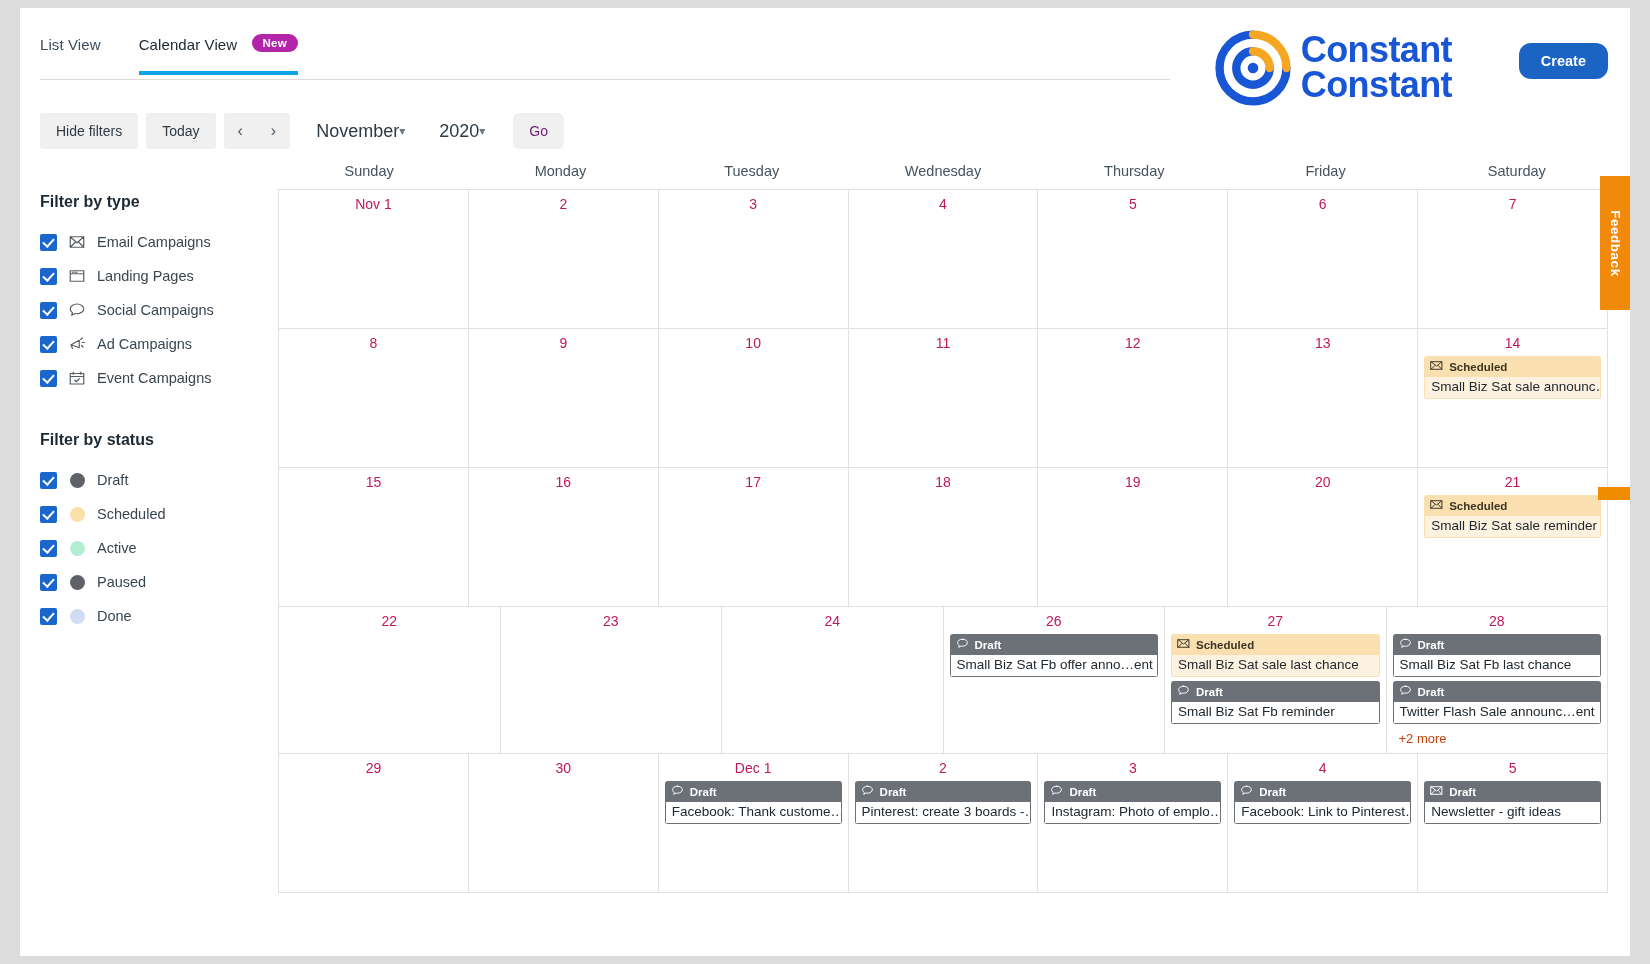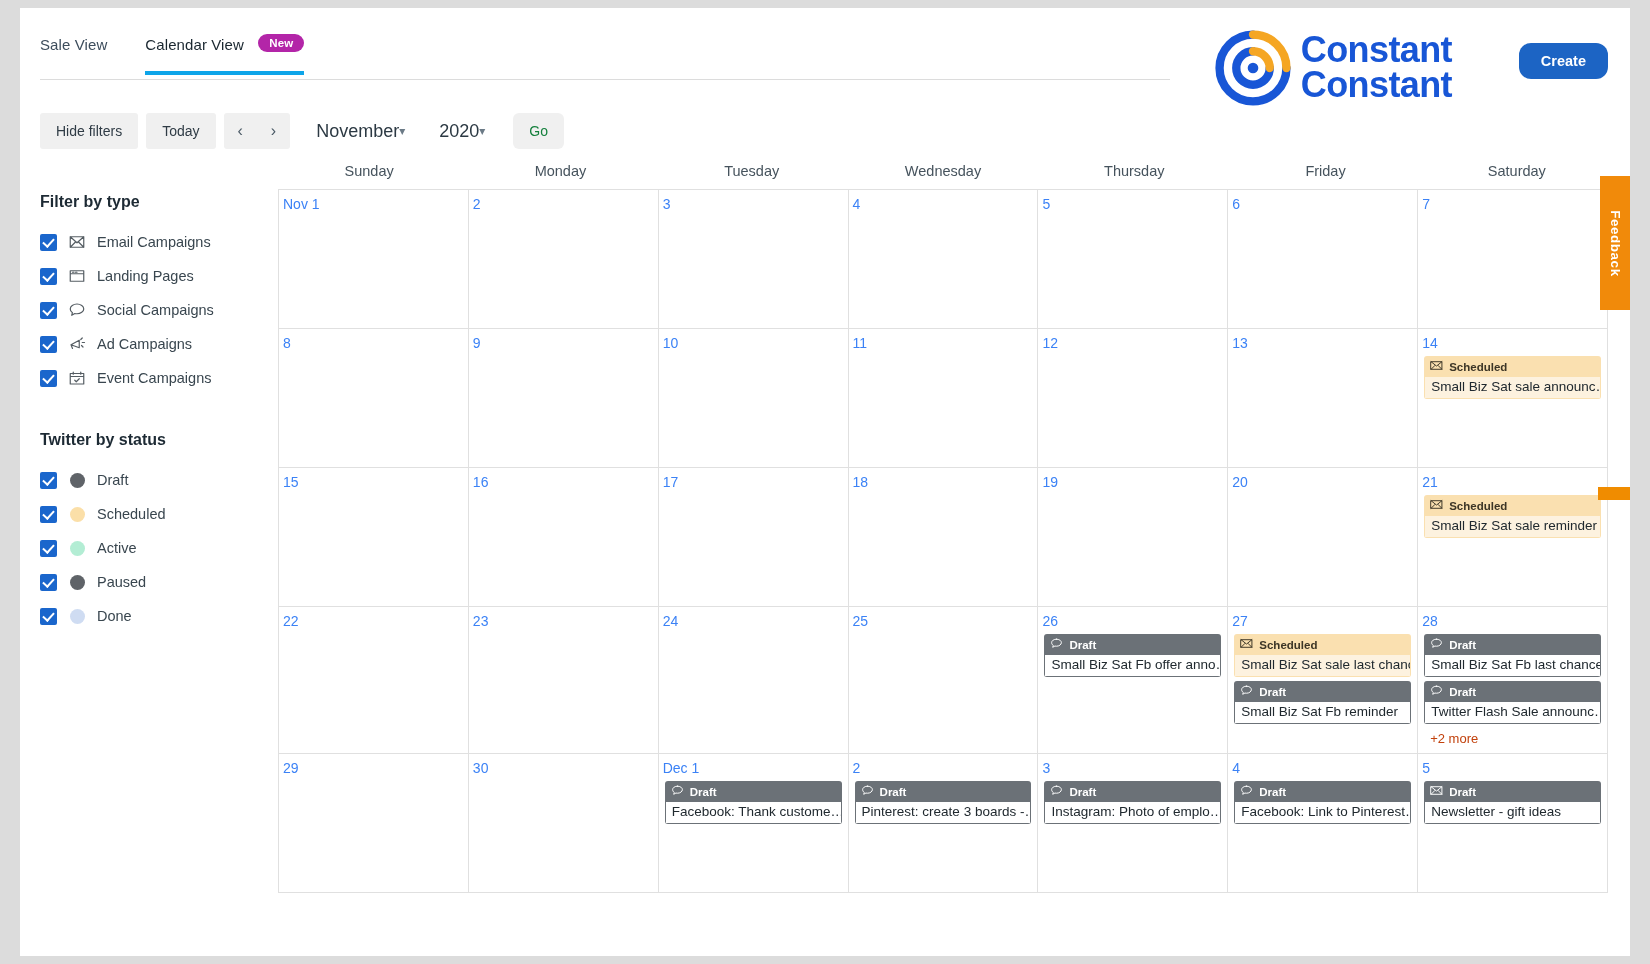--- a/index.html
+++ b/index.html
@@ -72,21 +72,21 @@
     font-size: 16px; color: #4b5a66; padding: 9px 14px; cursor: pointer;
   }
   .select-like {
     display: flex; align-items: center; 
     font-size: 18px; color: #2c3943; padding: 6px 8px;
     cursor: pointer; margin-left: 10px;
   }
   .caret { font-size: 12px; color: #6b7a86; }
   .go-btn {
     background: #f0f0f0; border: none; font-family: inherit;
-    font-size: 14px; color: #15803d; padding: 10px 16px;
+    font-size: 14px; color: #701a75; padding: 10px 16px;
     border-radius: 6px; cursor: pointer; margin-left: 12px;
   }
 
   
   .sidebar { position: absolute; left: 20px; top: 185px; width: 230px; }
   .filter-title {
     font-size: 16px; font-weight: bold; color: #1d2a34; margin-bottom: 14px;
   }
   .filter-row {
     display: flex; align-items: center; gap: 10px; height: 34px;
@@ -113,21 +113,21 @@
     flex: 1; text-align: center; font-size: 14.5px;
     color: #46535d; padding-bottom: 10px;
   }
   .grid { border-top: 1px solid #e0e0e0; border-left: 1px solid #e0e0e0; }
   .week { display: flex; min-height: 139px; }
   .cell {
     flex: 1; width: 14.2857%; border-right: 1px solid #e0e0e0;
     border-bottom: 1px solid #e0e0e0; padding: 6px 4px 4px;
   }
   .daynum {
-    font-size: 14px; color: #3b82f6; margin-bottom: 5px;
+    text-align: center; font-size: 14px; color: #be185d; margin-bottom: 5px;
   }
   .event { margin: 0 2px 4px; border-radius: 3px; overflow: hidden; }
   .ev-head {
     display: flex; align-items: center; gap: 6px;
     padding: 3px 6px; font-size: 11.5px; font-weight: bold;
   }
   .ev-title {
     font-size: 13.5px; padding: 2px 6px 4px; white-space: nowrap;
     overflow: hidden; color: #20292f;
   }
@@ -159,21 +159,21 @@
 </style>
 </head>
 <body>
 
 <div class="page">
 
   <div class="topbar">
 
     <div class="tabs">
       <div class="tab">
-        <span>Sale View</span>
+        <span>List View</span>
       </div>
       <div class="tab active">
         <span>Calendar View</span>
         <span class="badge-new">New</span>
       </div>
     </div>
     <div class="tabs-rule"></div>
 
     <div class="logo-wrap">
       <svg class="logo-mark" viewBox="0 0 100 100">
@@ -253,21 +253,21 @@
           <div class="cb"></div>
           <span class="ficon">
             <svg width="18" height="18" viewBox="0 0 24 24" fill="none" stroke="#555d63" stroke-width="1.6">
               <path d="M3 6h18v14H3zM3 10h18M7 4v3M17 4v3M9 15l2 2 4-4" stroke-linecap="round" stroke-linejoin="round"></path>
             </svg>
           </span>
           <span class="flabel">Event Campaigns</span>
         </div>
       </div>
     <div class="filter-gap"></div>
-    <div class="filter-title">Twitter by status</div>
+    <div class="filter-title">Filter by status</div>
     <div id="status-list">
         <div class="filter-row">
           <div class="cb"></div>
           <span class="ficon">
             <span class="dot" style="background: rgb(95, 99, 104);"></span>
           </span>
           <span class="flabel">Draft</span>
         </div>
         <div class="filter-row">
           <div class="cb"></div>
@@ -402,23 +402,20 @@
           <div class="cell">
             <div class="daynum">22</div>
           </div>
           <div class="cell">
             <div class="daynum">23</div>
           </div>
           <div class="cell">
             <div class="daynum">24</div>
           </div>
           <div class="cell">
-            <div class="daynum">25</div>
-          </div>
-          <div class="cell">
             <div class="daynum">26</div>
             <div class="event ev-draft">
               <div class="ev-head">
                 <span><svg width="13" height="13" viewBox="0 0 24 24" fill="none" stroke="#ffffff" stroke-width="1.8">
                     <path d="M12 4c5 0 9 2.8 9 6.4S17 17 12 17c-1 0-2-.1-2.9-.3L5 19l1-3.5C4.2 14.3 3 12.5 3 10.4 3 6.8 7 4 12 4z" stroke-linecap="round" stroke-linejoin="round"></path>
                   </svg></span>
                 <span>Draft</span>
               </div>
               <div class="ev-title">Small Biz Sat Fb offer anno…ent</div>
             </div>

